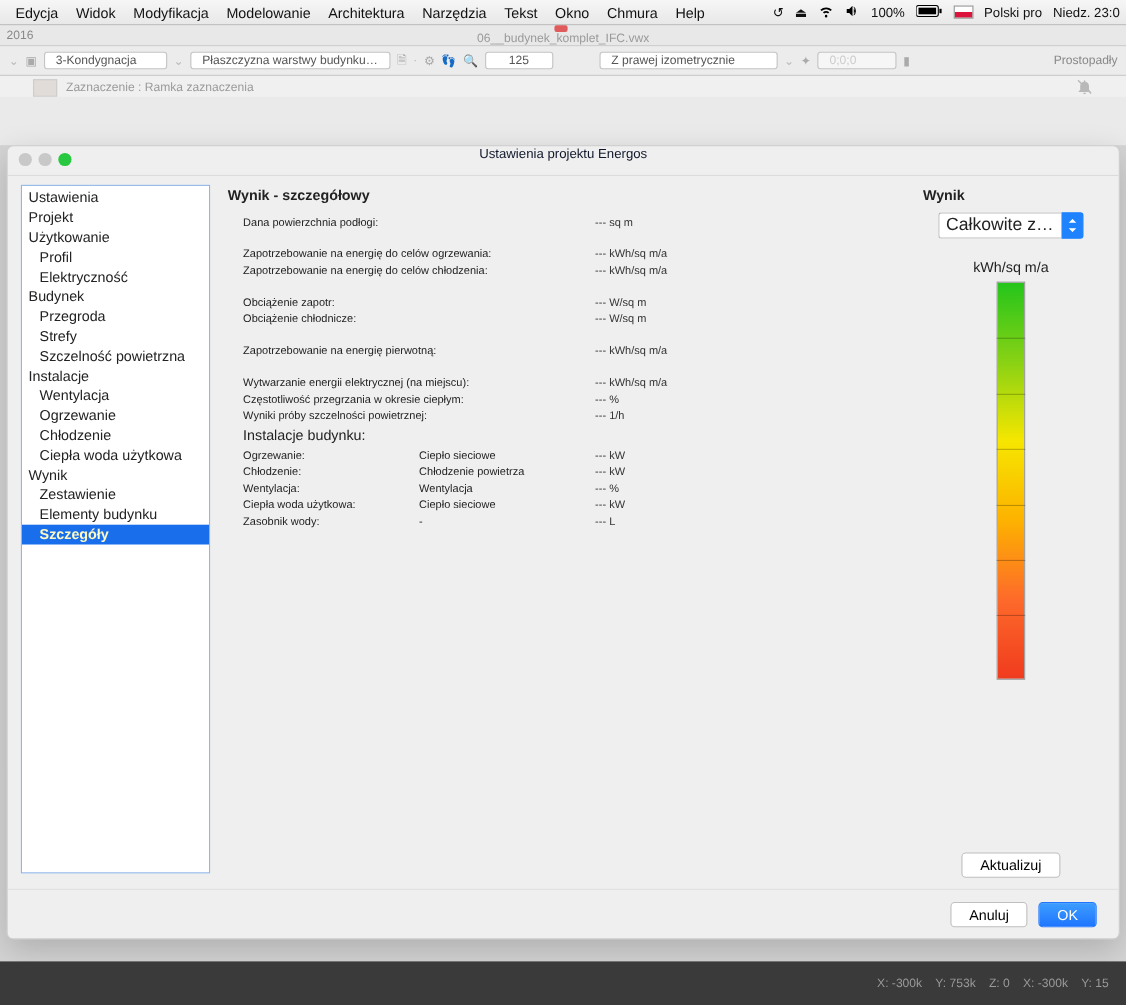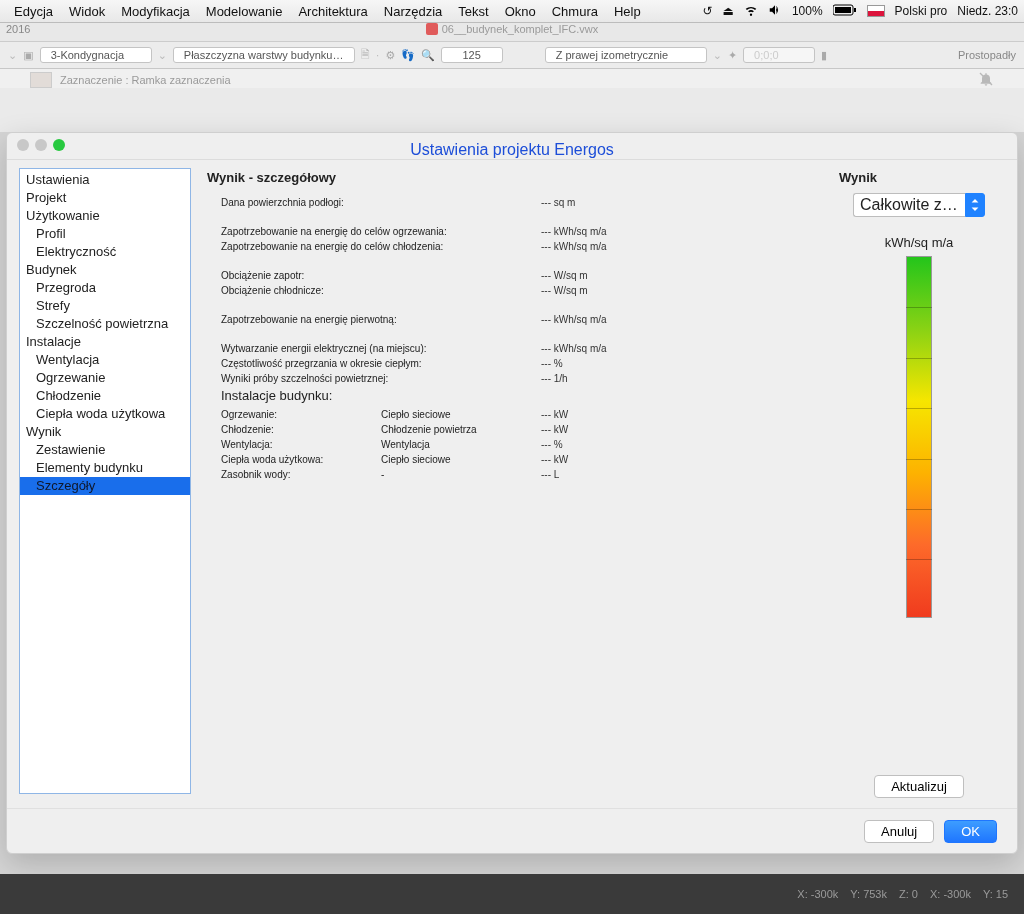--- a/index.html
+++ b/index.html
@@ -4,39 +4,39 @@
 <style>
   html,body{margin:0;padding:0;font-family:-apple-system,"Helvetica Neue",Arial,sans-serif;font-size:13px;color:#222;background:#d5d5d5;}
   .screen{width:1024px;height:914px;position:relative;overflow:hidden;background:#d5d5d5;}
   
   .menubar{height:22px;background:linear-gradient(#f6f6f6,#e8e8e8);border-bottom:1px solid #bcbcbc;display:flex;align-items:center;font-size:13px;color:#111;padding:0 6px;}
   .menubar .mitem{padding:0 8px;cursor:default;}
   .menubar .right{margin-left:auto;display:flex;align-items:center;gap:10px;color:#111;font-size:12px;}
   .menubar .ico{width:14px;height:14px;display:inline-block;}
   .menubar .flag{width:16px;height:10px;background:linear-gradient(#fff 50%,#dc143c 50%);border:1px solid #999;display:inline-block;}
   
-  .titlebar{height:18px;background:#e8e8e8;border-bottom:1px solid #ccc;display:flex;justify-content:center;font-size:11px;color:#9a9a9a;}
+  .titlebar{height:18px;background:#e8e8e8;border-bottom:1px solid #ccc;display:flex;align-items:center;justify-content:center;font-size:11px;color:#9a9a9a;flex-direction:column;}
   .redicon{width:12px;height:12px;background:#e05b5b;border-radius:2px;display:inline-block;margin-right:4px;}
   .toolbar{height:26px;background:#ececec;border-bottom:1px solid #c7c7c7;display:flex;align-items:center;font-size:11px;color:#888;gap:6px;padding:0 8px;}
   .tbbox{background:#fff;border:1px solid #c4c4c4;border-radius:3px;padding:1px 10px;color:#555;min-width:90px;display:inline-block;}
   .breadcrumb{height:22px;background:#f0f0f0;border-bottom:1px solid #d4d4d4;display:flex;align-items:center;font-size:11px;color:#9a9a9a;padding:0 30px;}
   .bc-chip{width:20px;height:14px;background:#e2dcd8;border:1px solid #ccc;margin-right:8px;}
   .bc-bell{margin-left:auto;color:#bdbdbd;}
   
   .dialog{position:absolute;left:6px;top:132px;right:6px;bottom:60px;background:#efefef;border:1px solid #cfcfcf;border-radius:6px;box-shadow:0 10px 30px rgba(0,0,0,.18);display:flex;flex-direction:column;}
-  .dlg-title{height:26px;display:flex;align-items:flex-end;justify-content:center;border-bottom:1px solid #dcdcdc;position:relative;color:#1d4ed8;font-size:16px;}
+  .dlg-title{height:26px;display:flex;align-items:flex-start;justify-content:center;border-bottom:1px solid #dcdcdc;position:relative;color:#0f172a;font-size:12px;}
   .traffic{position:absolute;left:10px;top:6px;display:flex;gap:6px;}
   .tl{width:12px;height:12px;border-radius:50%;background:#c8c8c8;}
   .tl.green{background:#28c940;}
   .dlg-body{flex:1;display:flex;overflow:hidden;}
   .sidebar{width:170px;margin:8px 10px 14px 12px;background:#fff;border:1px solid #8fb6e6;overflow:auto;}
   .sidebar ul{list-style:none;margin:0;padding:2px 0;}
   .sidebar li{padding:1px 6px;cursor:default;line-height:16px;font-size:13px;}
   .sidebar li.child{padding-left:16px;}
-  .sidebar li.selected{background:#196eeb;color:#0f172a;}
+  .sidebar li.selected{background:#196eeb;color:#fef9c3;font-weight:bold;}
   .center{flex:1;padding:10px 18px 10px 6px;display:flex;gap:24px;min-width:0;}
   .detail{flex:1;min-width:0;}
   .detail h3{margin:0 0 12px 0;font-weight:600;font-size:13px;}
   .rows{margin-left:14px;}
   .row{display:flex;margin:4px 0;font-size:10px;}
   .row .lab{width:320px;}
   .row .mid{width:160px;}
   .row .val{color:#333;}
   .sectgap{height:10px;}
   .subhead{margin:2px 0 6px 14px;font-size:13px;}

